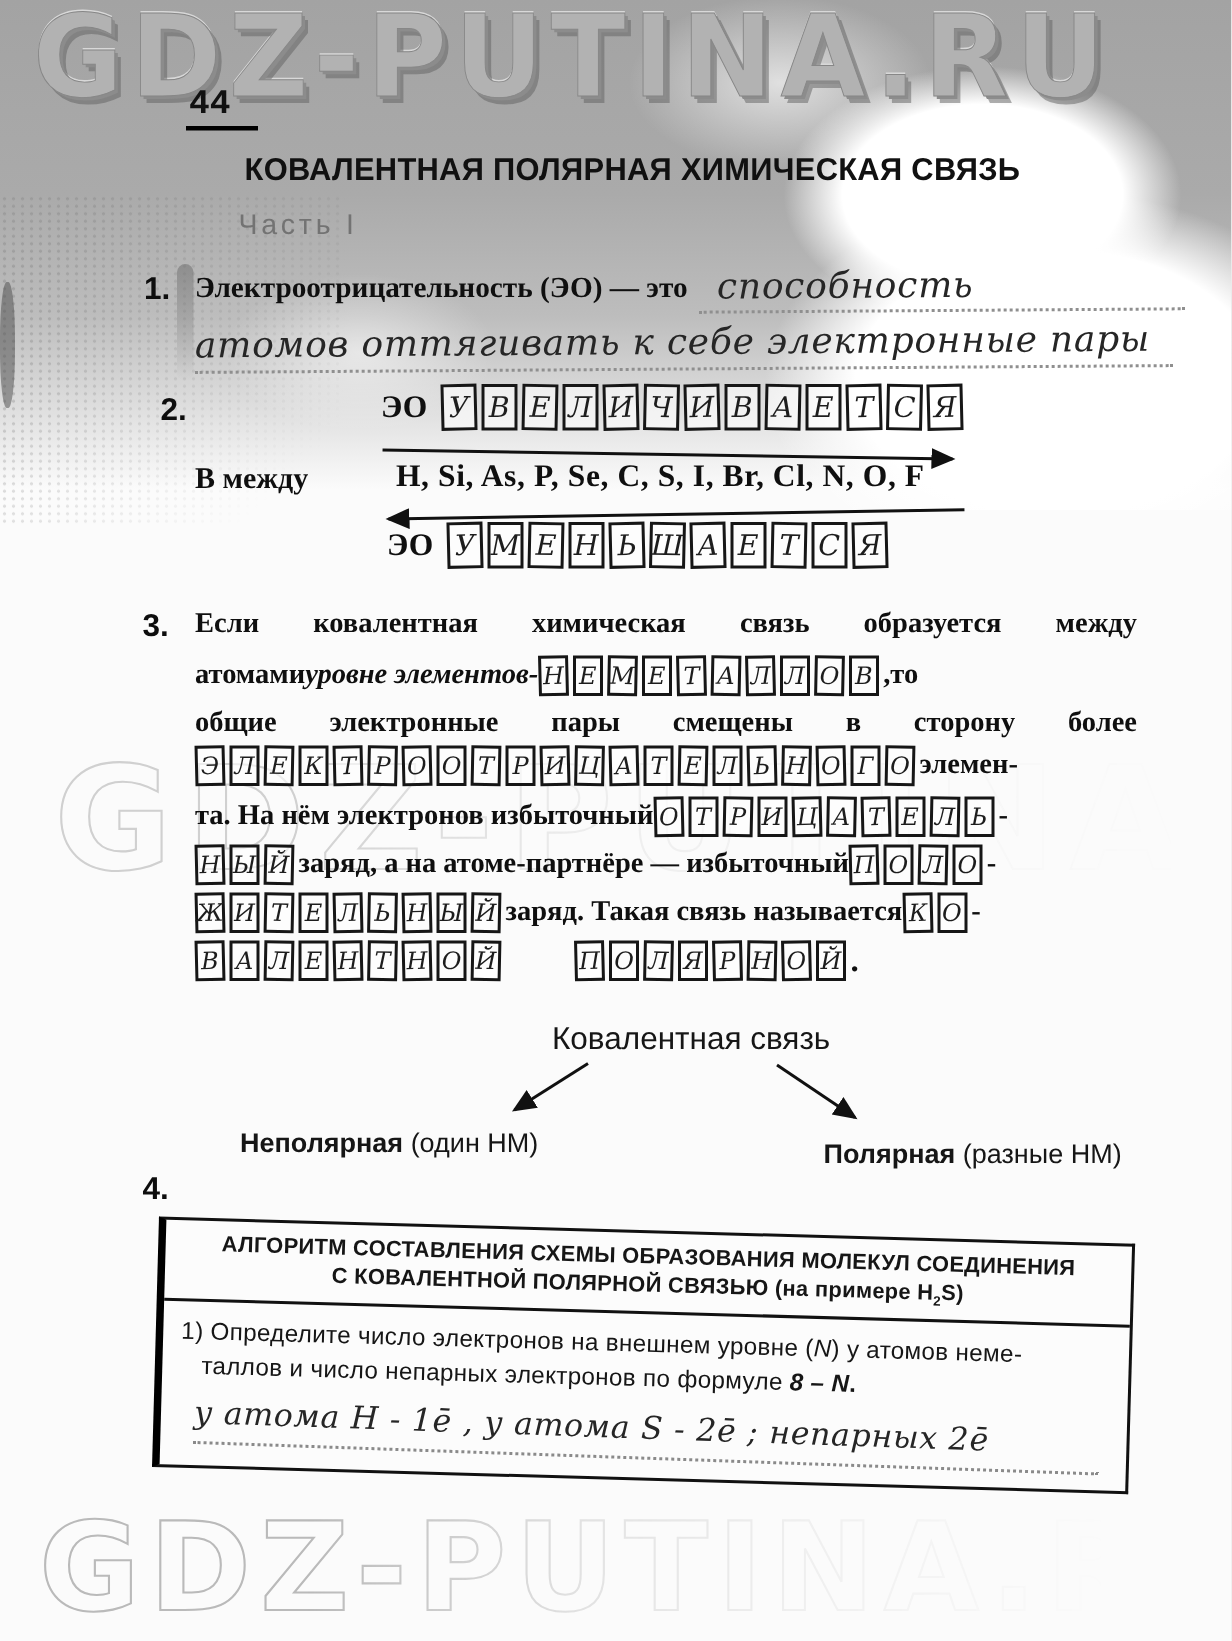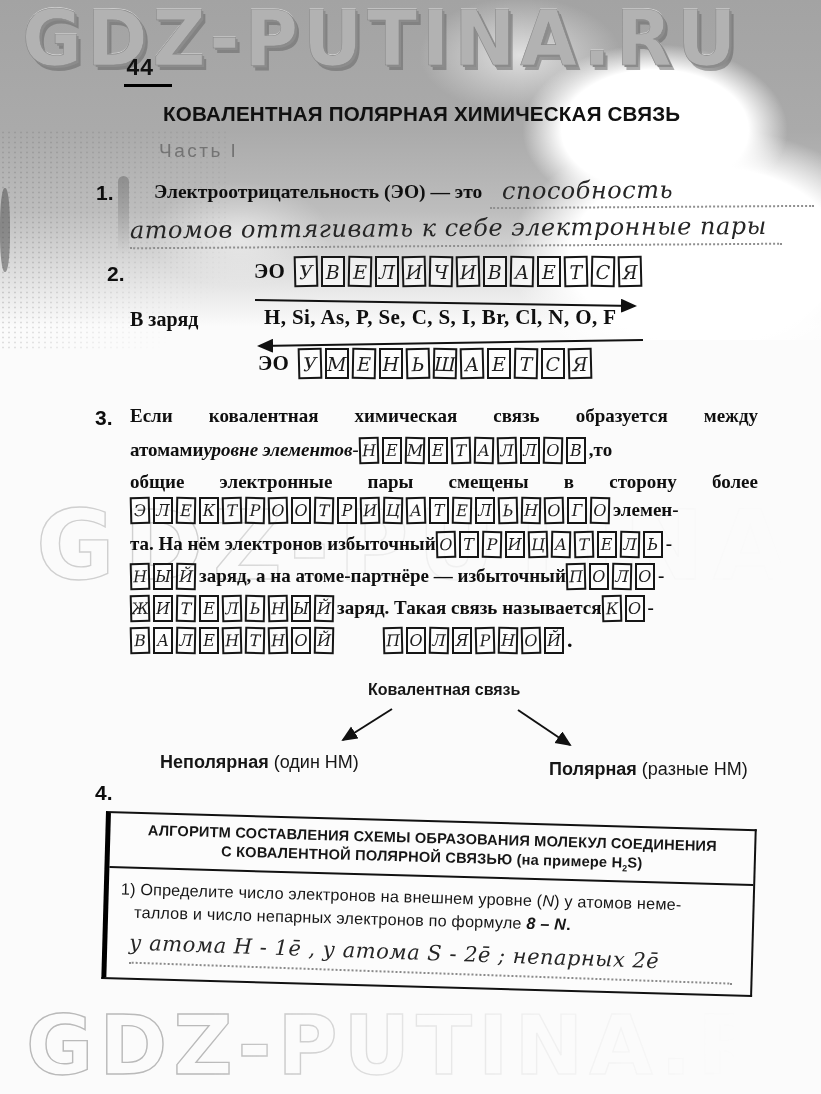--- a/index.html
+++ b/index.html
@@ -83,21 +83,21 @@
 
   <div class="wm wm-top">GDZ-PUTINA.RU</div>
   <div class="wm wm-mid">GDZ-PUTINA.RU</div>
   <div class="wm wm-bottom">GDZ-PUTINA.RU</div>
 
   <div class="abs pagenum" style="left:124px;top:56px;font-family:Liberation Mono, monospace;">44</div>
   <div class="abs title" style="left:163px;top:102px;">КОВАЛЕНТНАЯ ПОЛЯРНАЯ ХИМИЧЕСКАЯ СВЯЗЬ</div>
   <div class="abs part rounded" style="left:159px;top:140px;">Часть I</div>
 
   <div class="abs qnum" style="left:96px;top:181px;">1.</div>
-  <div class="abs" style="left:130px;top:176px;width:660px;display:flex;align-items:baseline;padding-left:24px;">
+  <div class="abs" style="left:130px;top:176px;width:660px;display:flex;align-items:baseline;">
     <span class="serifb" style="font-size:19.5px;white-space:nowrap;">Электроотрицательность (ЭО) — это</span>
     <span class="hand dotline" style="flex:1;margin-left:8px;font-size:24px;padding:0 0 2px 12px;transform:rotate(-.4deg);">способность</span>
   </div>
   <div class="abs hand dotline" style="left:130px;top:214px;width:652px;font-size:24px;padding-bottom:3px;transform:rotate(-.4deg);">атомов оттягивать к себе электронные пары</div>
 
   <div class="abs qnum" style="left:107px;top:262px;">2.</div>
   <div class="abs" style="left:254px;top:256px;display:flex;align-items:center;gap:9px;">
     <span class="serifb" style="font-size:21px;">ЭО</span>
     <span class="boxrow lb-big">
         <span class="lb">У</span>
@@ -118,21 +118,21 @@
   <div class="abs" style="left:253px;top:296px;transform:rotate(.9deg);">
     <svg width="392" height="14" viewBox="0 0 392 14">
       <defs>
           <marker id="ahR" markerWidth="9" markerHeight="8" refX="7" refY="3.5" orient="auto">
             <path d="M0,0 L8,3.5 L0,7 Z" fill="#111"></path>
           </marker>
         </defs>
       <line x1="2" y1="7" x2="382" y2="7" stroke="#111" stroke-width="2" marker-end="url(#ahR)"></line>
     </svg>
   </div>
-  <div class="abs serifb" style="left:130px;top:308px;font-size:20px;">В заряд</div>
+  <div class="abs serifb" style="left:130px;top:308px;font-size:20px;">В между</div>
   <div class="abs serifb" style="left:264px;top:305px;font-size:21px;letter-spacing:.4px;">H, Si, As, P, Se, C, S, I, Br, Cl, N, O, F</div>
   <div class="abs" style="left:247px;top:336px;transform:rotate(-.9deg);">
     <svg width="398" height="14" viewBox="0 0 398 14">
       <defs>
           <marker id="ahL" markerWidth="9" markerHeight="8" refX="7" refY="3.5" orient="auto">
             <path d="M0,0 L8,3.5 L0,7 Z" fill="#111"></path>
           </marker>
         </defs>
       <line x1="396" y1="7" x2="12" y2="7" stroke="#111" stroke-width="2" marker-end="url(#ahL)"></line>
     </svg>
@@ -286,21 +286,21 @@
           <span class="lb">Я</span>
           <span class="lb">Р</span>
           <span class="lb">Н</span>
           <span class="lb">О</span>
           <span class="lb">Й</span>
         </span>
         <span class="serifb" style="font-size:22px;">.</span>
       </span>
   </div>
 
-  <div class="abs rounded" style="left:368px;top:681px;font-weight:700;font-size:16px;">Ковалентная связь</div>
+  <div class="abs rounded" style="left:368px;top:681px;font-weight:400;font-size:21px;">Ковалентная связь</div>
   <div class="abs" style="left:330px;top:704px;">
     <svg width="260" height="48" viewBox="0 0 260 48">
       <defs>
           <marker id="ahD" markerWidth="9" markerHeight="8" refX="7" refY="3.5" orient="auto">
             <path d="M0,0 L8,3.5 L0,7 Z" fill="#111"></path>
           </marker>
         </defs>
       <line x1="62" y1="5" x2="13" y2="36" stroke="#111" stroke-width="2" marker-end="url(#ahD)"></line>
       <line x1="188" y1="6" x2="240" y2="41" stroke="#111" stroke-width="2" marker-end="url(#ahD)"></line>
     </svg>

